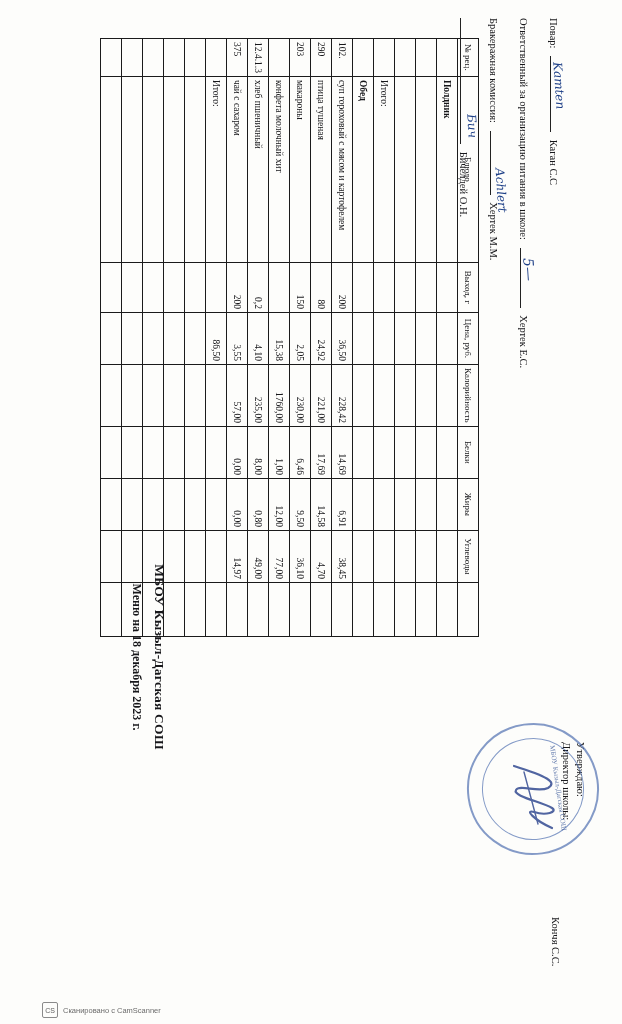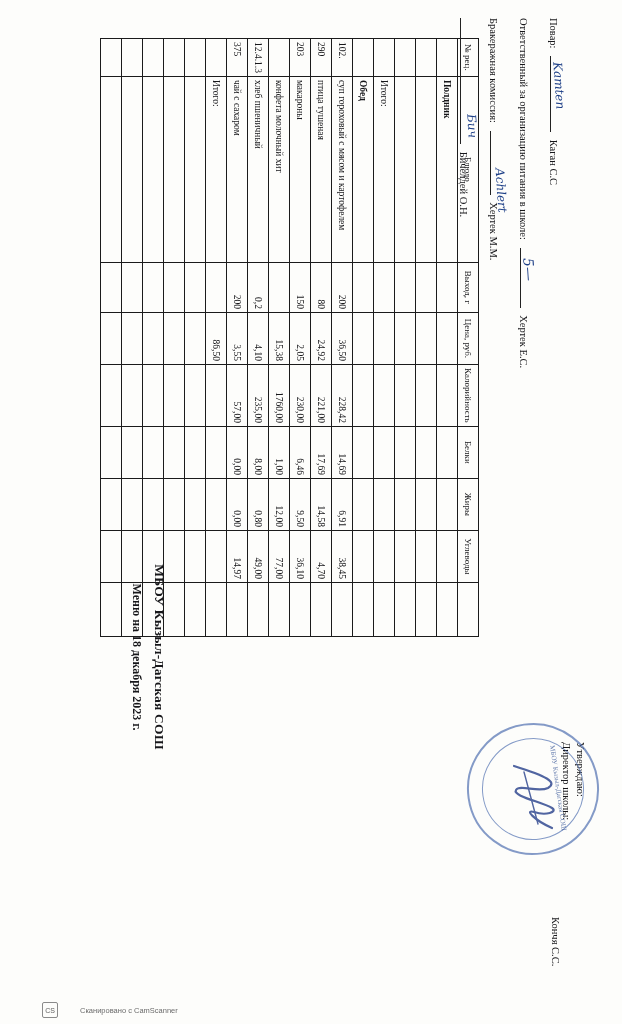--- a/index.html
+++ b/index.html
@@ -186,21 +186,21 @@
   tr.group td.dish { font-weight: bold; }
   td.itogo { font-weight: bold; text-align: left; padding-left: 4px; }
 
   
   .scan-mark {
     position: absolute;
     left: 6px;
     bottom: 6px;
     display: flex;
     align-items: center;
-    gap: 22px;
+    gap: 5px;
     font-family: "Liberation Sans", sans-serif;
     font-size: 7.5px;
     color: #6b6b6b;
     padding-left: 36px;
   }
   .scan-badge {
     width: 14px;
     height: 14px;
     border: 1px solid #8a8a8a;
     border-radius: 2px;

